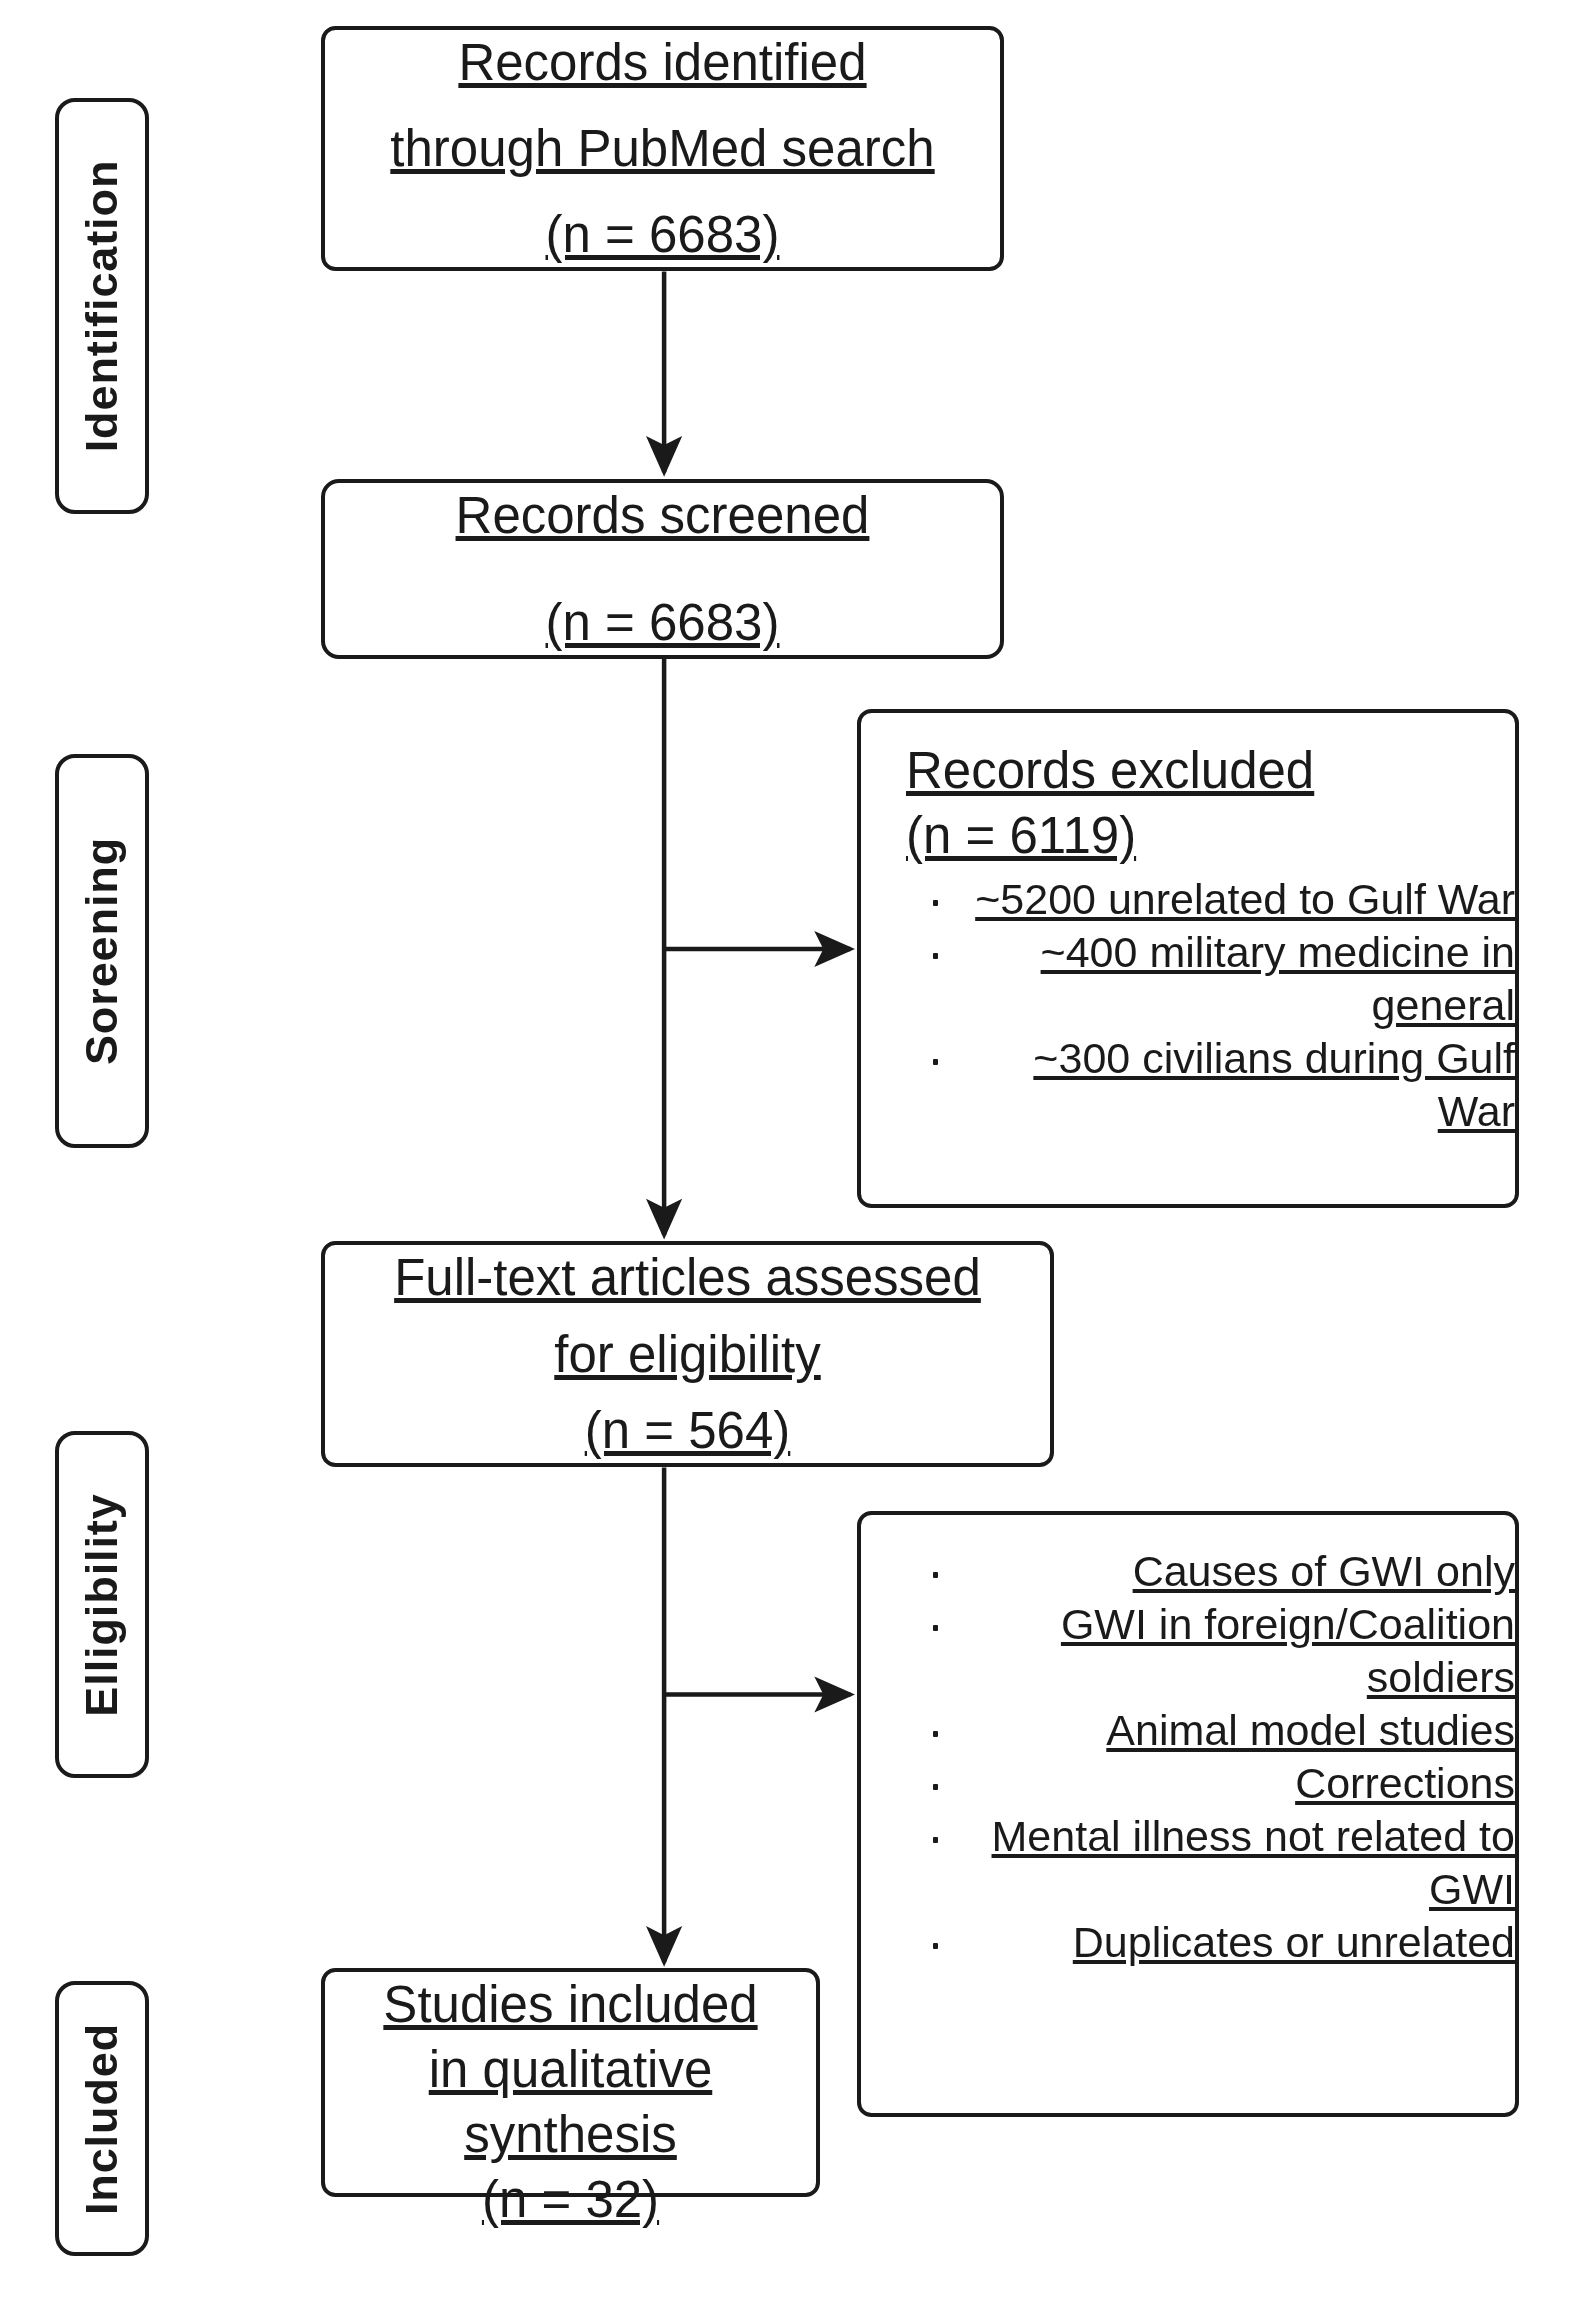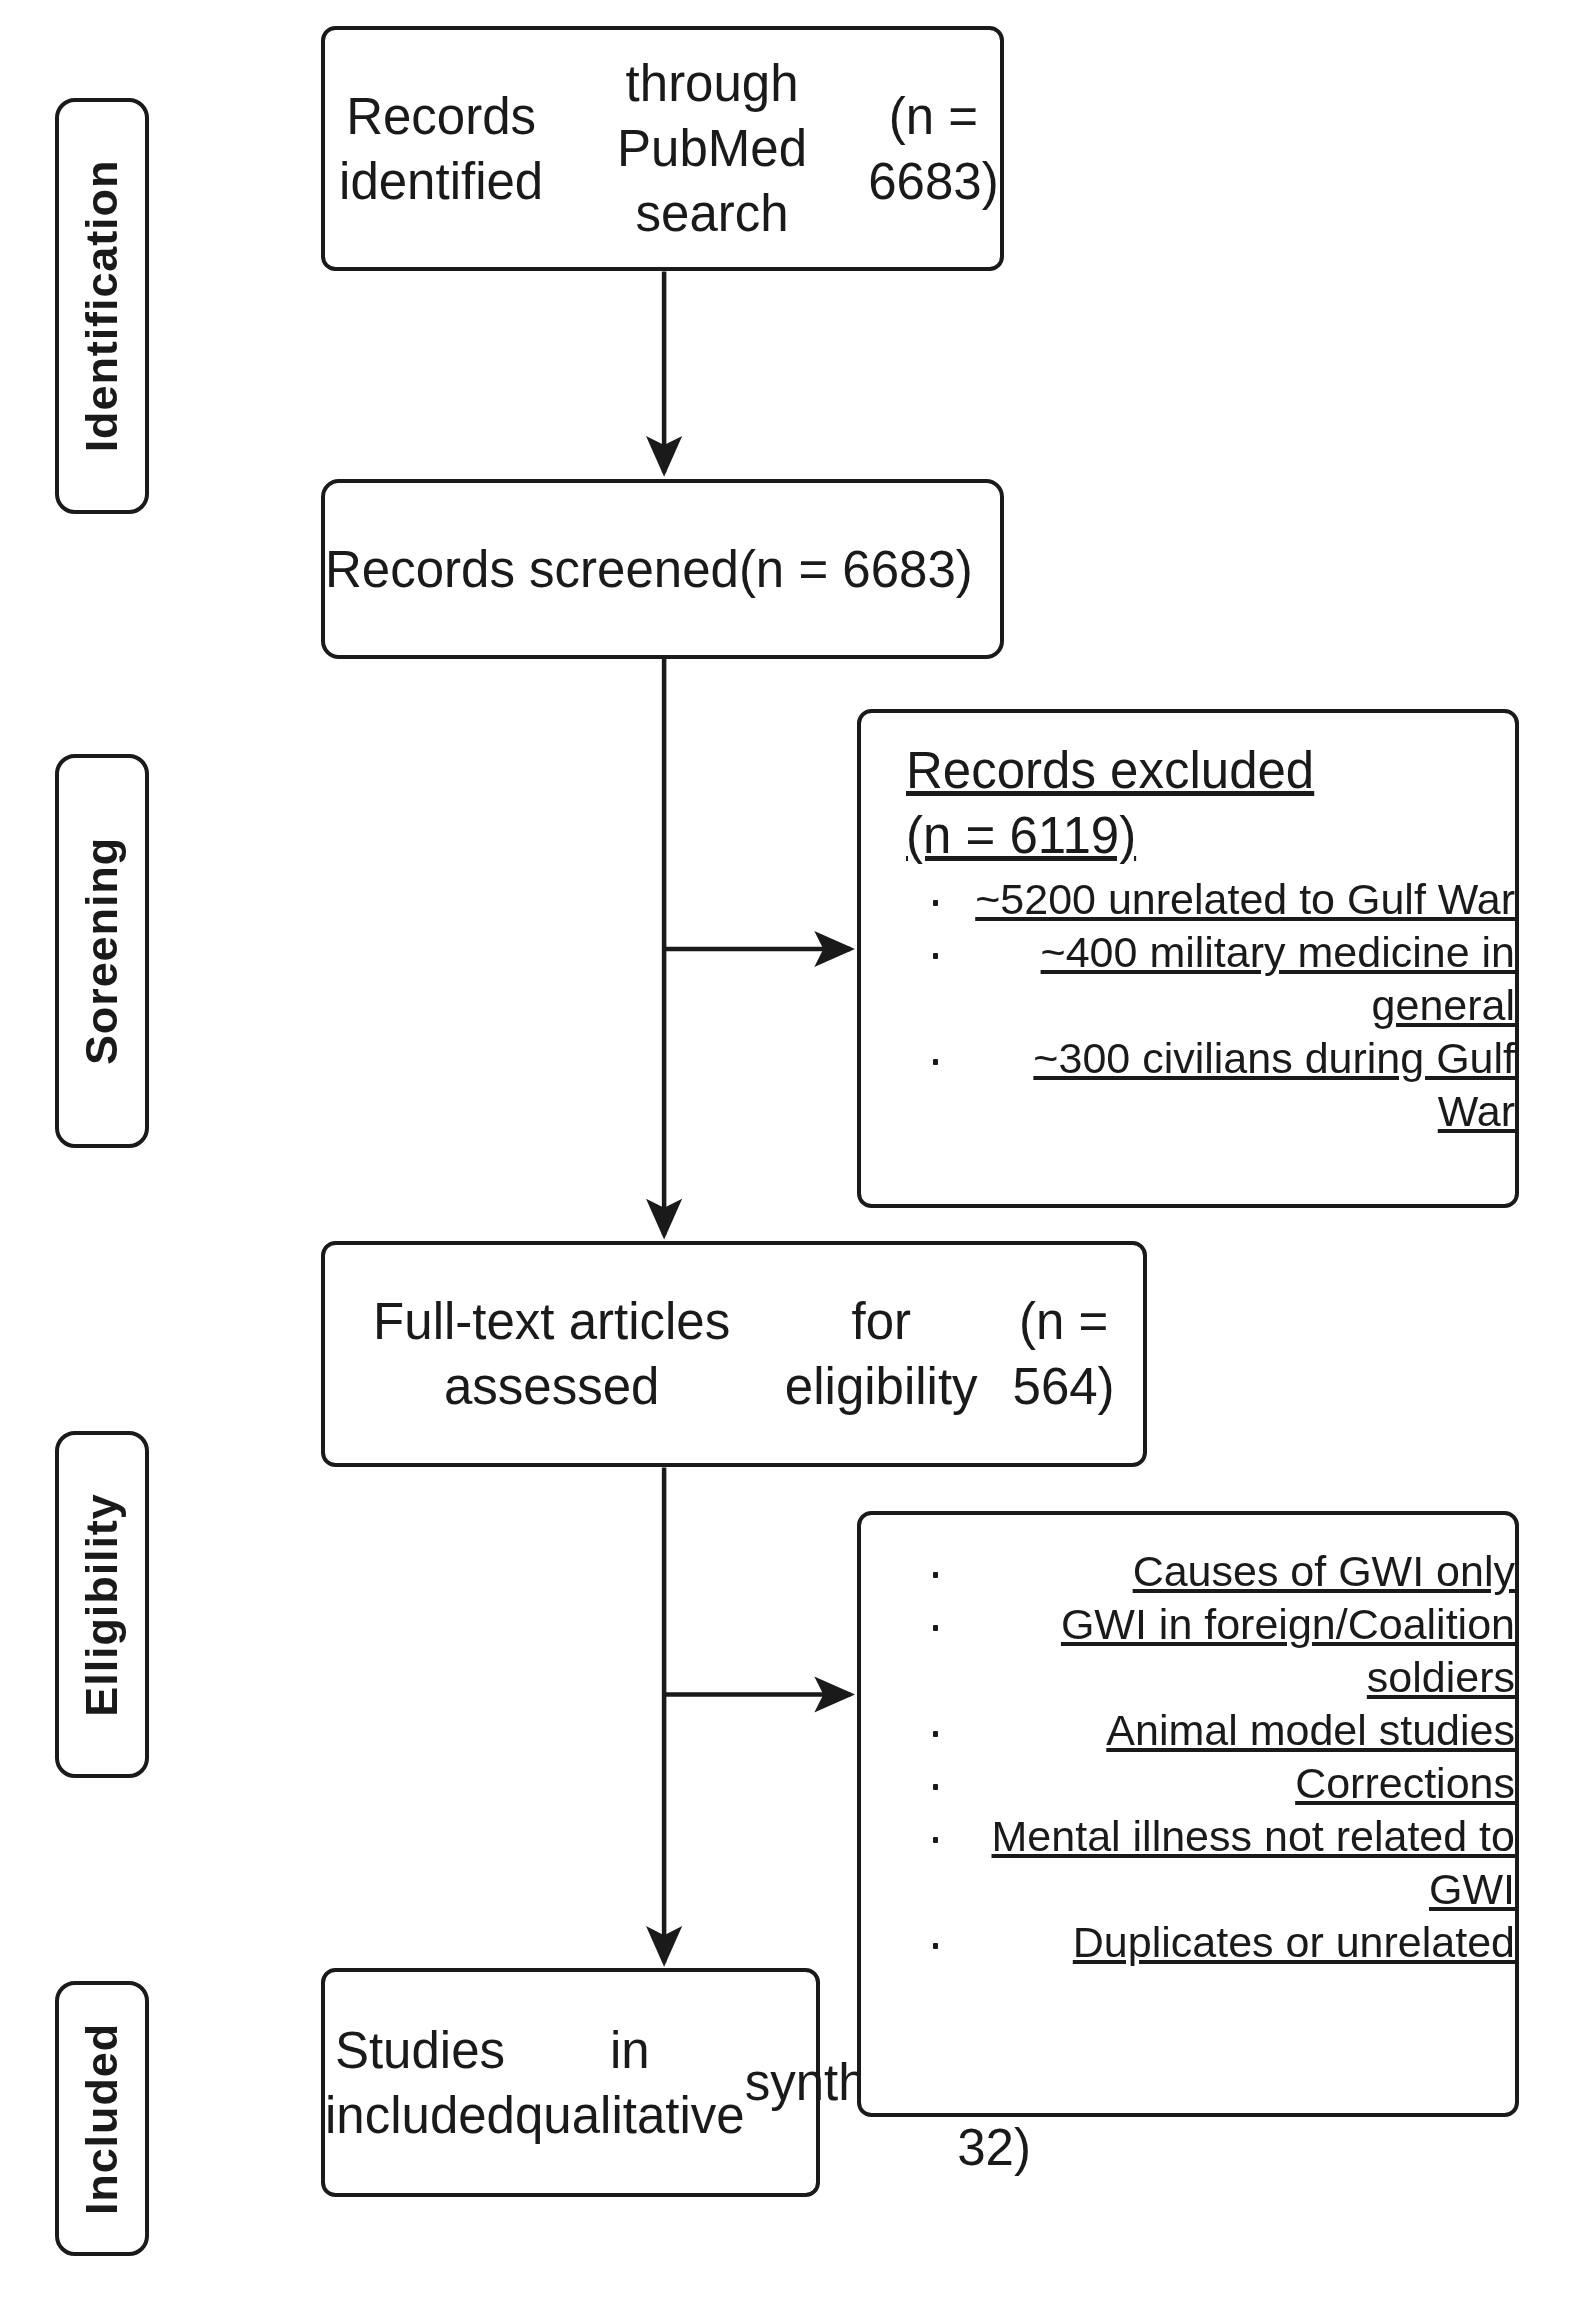--- a/index.html
+++ b/index.html
@@ -1,21 +1,21 @@
 <!DOCTYPE html>
 <html style="font-size:14.5px"><head>
 <meta charset="utf-8">
 <style>
   html, body { margin: 0; padding: 0; background: #ffffff; }
   body { width: 1577px; height: 2316px; position: relative; overflow: hidden;
          font-family: "Liberation Sans", sans-serif; color: #1a1a1a; }
   .box { position: absolute; box-sizing: border-box; border: 4.5px solid #1a1a1a;
          border-radius: 14.5px; background: #fff; }
-  .center { display: flex; align-items: center; justify-content: flex-start;
-            text-align: center; font-size: 51px; line-height: 65px; }
+  .center { display: flex; flex-direction: column; align-items: center; justify-content: space-between;
+            text-align: center; font-size: 51px; line-height: 65px; text-decoration: underline; }
   .excl { padding: 25px 0 0 45px; font-size: 49px; line-height: 54px; text-decoration: underline; }
   .excl .head { font-size: 51px; line-height: 65px; }
   .excl ul { list-style: none; margin: 5.4px 0 0 0; padding: 0 0 0 23.5px; text-align: right; }
   .excl li { position: relative; padding-left: 25px; font-size: 43px; line-height: 53px; }
   .excl li::before { content: ""; position: absolute; left: 3.6px; top: 27px; width: 5.4px; height: 5.4px;
                      background: #1a1a1a; border-radius: 0.9px; }
   .side { position: absolute; box-sizing: border-box; border: 4.5px solid #1a1a1a; border-radius: 20px;
           width: 94px; background: #fff; display: flex; align-items: center; justify-content: center; }
   .side span { display: inline-block; transform: rotate(-90deg); white-space: nowrap;
                font-size: 45px; font-weight: bold; letter-spacing: 0.9px; }
@@ -54,21 +54,21 @@
   <div>Records identified</div>
   <div>through PubMed search</div>
   <div>(n = 6683)</div>
 </div>
 
 <div class="box center" style="left:321px; top:479px; width:683px; height:180px;border-radius:18px;">
   <div>Records screened</div>
   <div>(n = 6683)</div>
 </div>
 
-<div class="box center" style="left:321px; top:1241px; width:826px; height:226px;">
+<div class="box center" style="left:321px; top:1241px; width:733px; height:226px;">
   <div>Full-text articles assessed</div>
   <div>for eligibility</div>
   <div>(n = 564)</div>
 </div>
 
 <div class="box center" style="left:321px; top:1968px; width:499px; height:229px;">
   <div>Studies included</div>
   <div>in qualitative</div>
   <div>synthesis</div>
   <div>(n = 32)</div>

